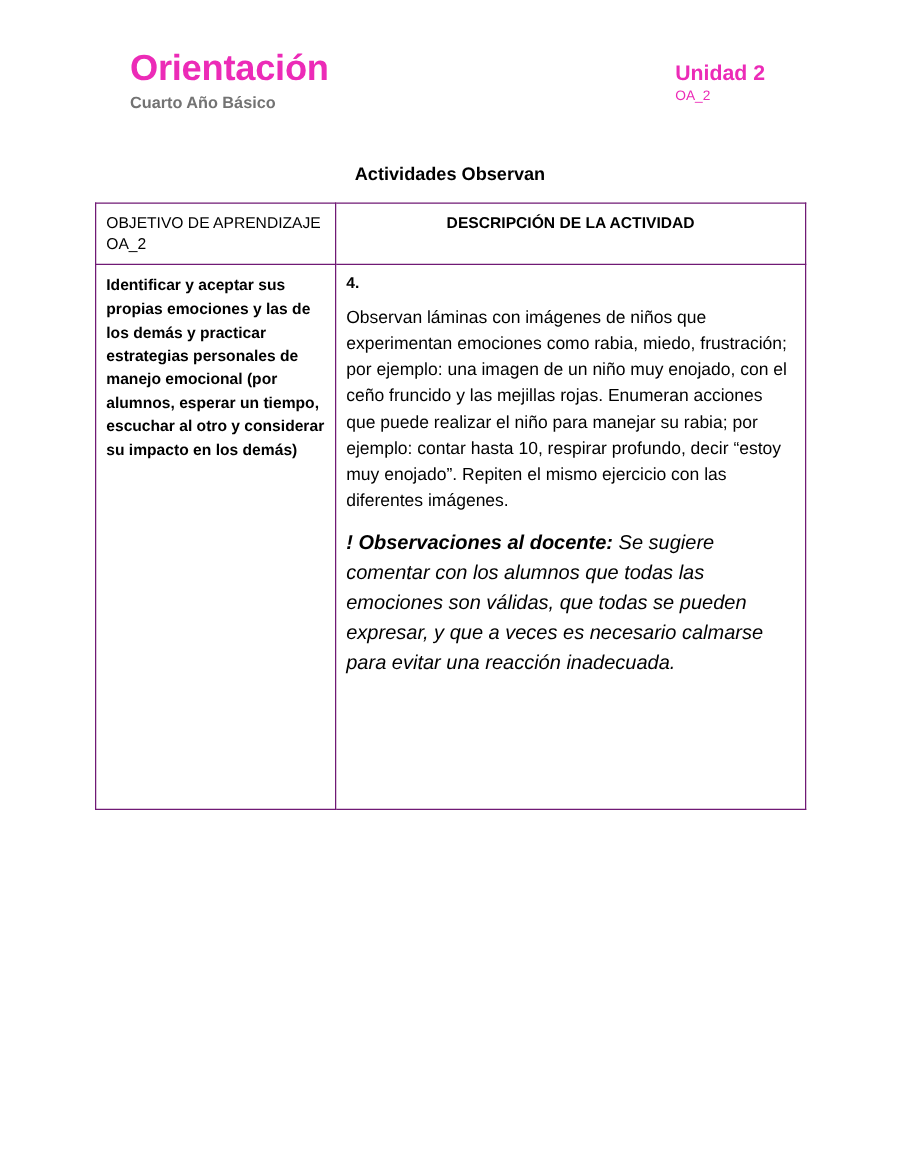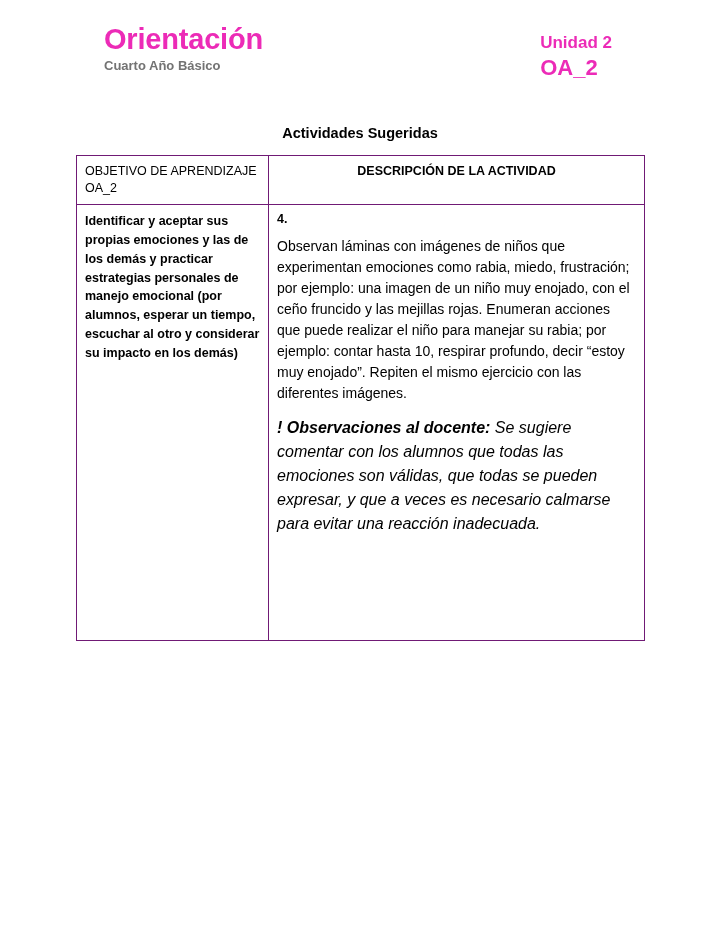--- a/index.html
+++ b/index.html
@@ -18,21 +18,21 @@
     position: relative;
     width: 720px;
     height: 932px;
     box-sizing: border-box;
     padding: 0;
   }
   .header {
     display: flex;
     align-items: flex-start;
     justify-content: space-between;
-    padding: 24px 108px 0 104px;
+    padding: 40px 108px 0 104px;
   }
   .header-left {
     display: flex;
     flex-direction: column;
   }
   .subject-title {
     font-size: 29px;
     font-weight: bold;
     color: #ec2bb7;
     line-height: 1.05;
@@ -49,22 +49,22 @@
     text-align: left;
     padding-top: 8px;
   }
   .unit-label {
     font-size: 17px;
     font-weight: bold;
     color: #ec2bb7;
     line-height: 1.3;
   }
   .oa-label {
-    font-size: 22px;
-    font-weight: bold;
+    font-size: 11px;
+    font-weight: normal;
     color: #ec2bb7;
     line-height: 1.3;
   }
   .activities-title {
     text-align: center;
     font-size: 14.5px;
     font-weight: bold;
     margin-top: 42px;
     color: #000000;
   }
@@ -134,21 +134,21 @@
     <div class="header-left">
       <div class="subject-title">Orientación</div>
       <div class="grade-title">Cuarto Año Básico</div>
     </div>
     <div class="header-right">
       <div class="unit-label">Unidad 2</div>
       <div class="oa-label">OA_2</div>
     </div>
   </div>
 
-  <div class="activities-title">Actividades Sugeridas</div>
+  <div class="activities-title">Actividades Observan</div>
 
   <div class="table-wrap">
     <table class="act-table">
       <colgroup>
         <col class="col-left">
         <col class="col-right">
       </colgroup>
       <tbody>
         <tr>
           <td class="th-left">OBJETIVO DE APRENDIZAJE OA_2</td>

